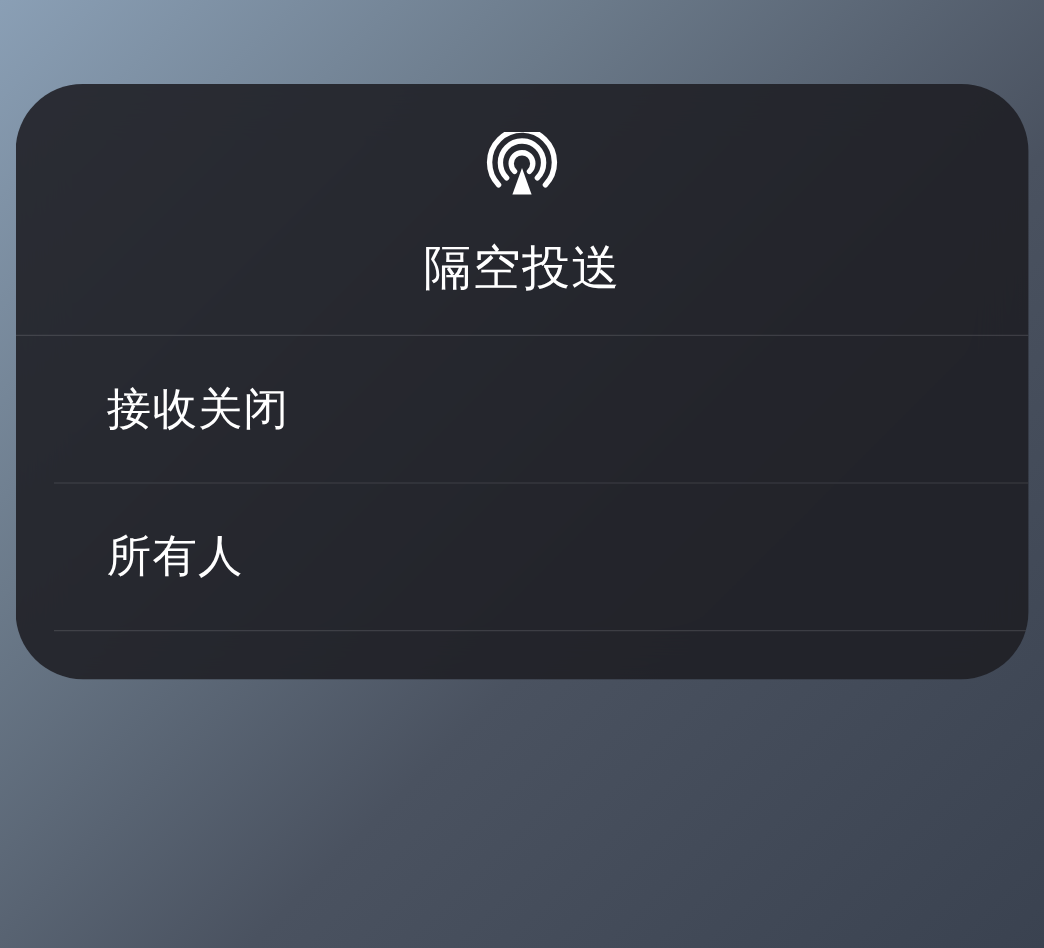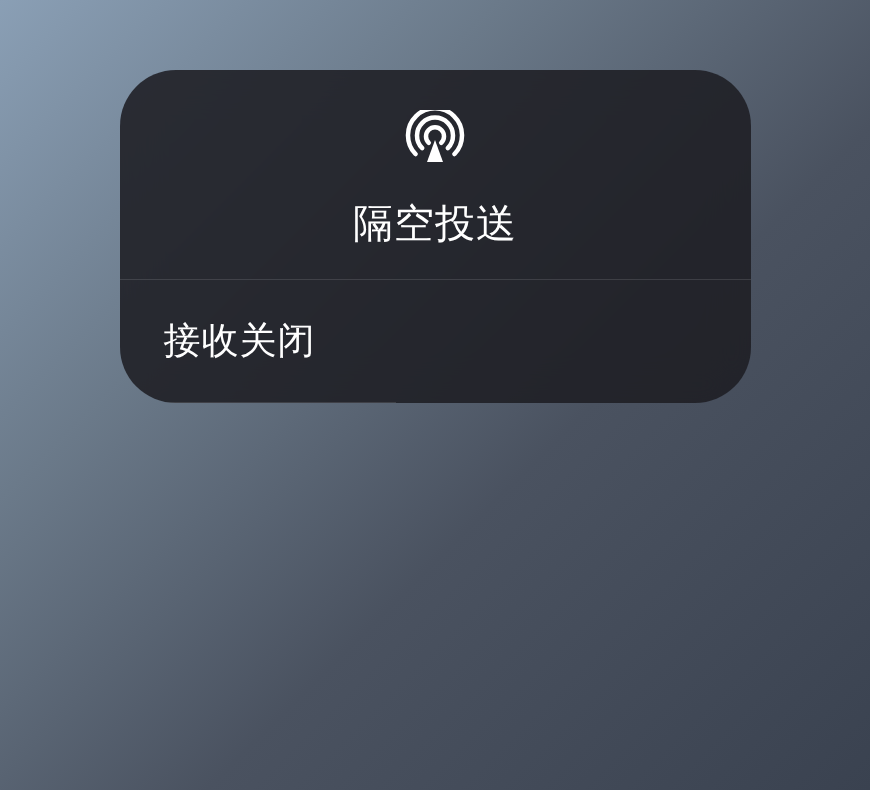--- a/index.html
+++ b/index.html
@@ -14,21 +14,21 @@
       background: linear-gradient(135deg, #8a9fb5 0%, #6b7a8a 30%, #4a5260 60%, #3a4250 100%);
       display: flex;
       align-items: flex-start;
       justify-content: center;
       padding-top: 70px;
       font-family: -apple-system, BlinkMacSystemFont, "Segoe UI", Roboto, sans-serif;
       overflow: hidden;
     }
     
     .panel {
-      width: 631px;
+      width: 844px;
       background: rgba(30, 30, 35, 0.88);
       backdrop-filter: blur(20px);
       border-radius: 56px;
       overflow: hidden;
     }
     
     .header {
       display: flex;
       flex-direction: column;
       align-items: center;
@@ -47,21 +47,22 @@
     
     .title {
       color: #ffffff;
       font-size: 40px;
       font-weight: 500;
       letter-spacing: 1px;
     }
     
     .option-list {
       display: flex;
-      flex-direction: row;
+      flex-direction: column;
+      padding-left: 32px;
     }
     
     .option {
       display: flex;
       align-items: center;
       justify-content: space-between;
       padding: 36px 44px;
       border-bottom: 1px solid rgba(255, 255, 255, 0.12);
       cursor: pointer;
     }
@@ -115,16 +116,24 @@
     <div class="option">
       <span class="option-label">接收关闭</span>
       <span class="checkmark hidden">
         <svg viewBox="0 0 36 36" width="36" height="36">
           <path d="M 5 19 L 13 27 L 31 7" fill="none" stroke="#ffffff" stroke-width="4.5" stroke-linecap="round" stroke-linejoin="round"></path>
         </svg>
       </span>
     </div>
 
 
+    <div class="option">
+      <span class="option-label">所有人</span>
+      <span class="checkmark hidden">
+        <svg viewBox="0 0 36 36" width="36" height="36">
+          <path d="M 5 19 L 13 27 L 31 7" fill="none" stroke="#ffffff" stroke-width="4.5" stroke-linecap="round" stroke-linejoin="round"></path>
+        </svg>
+      </span>
+    </div>
 
     <div class="bottom-spacer"></div>
   </div>
 </div>
 
 </body></html>

